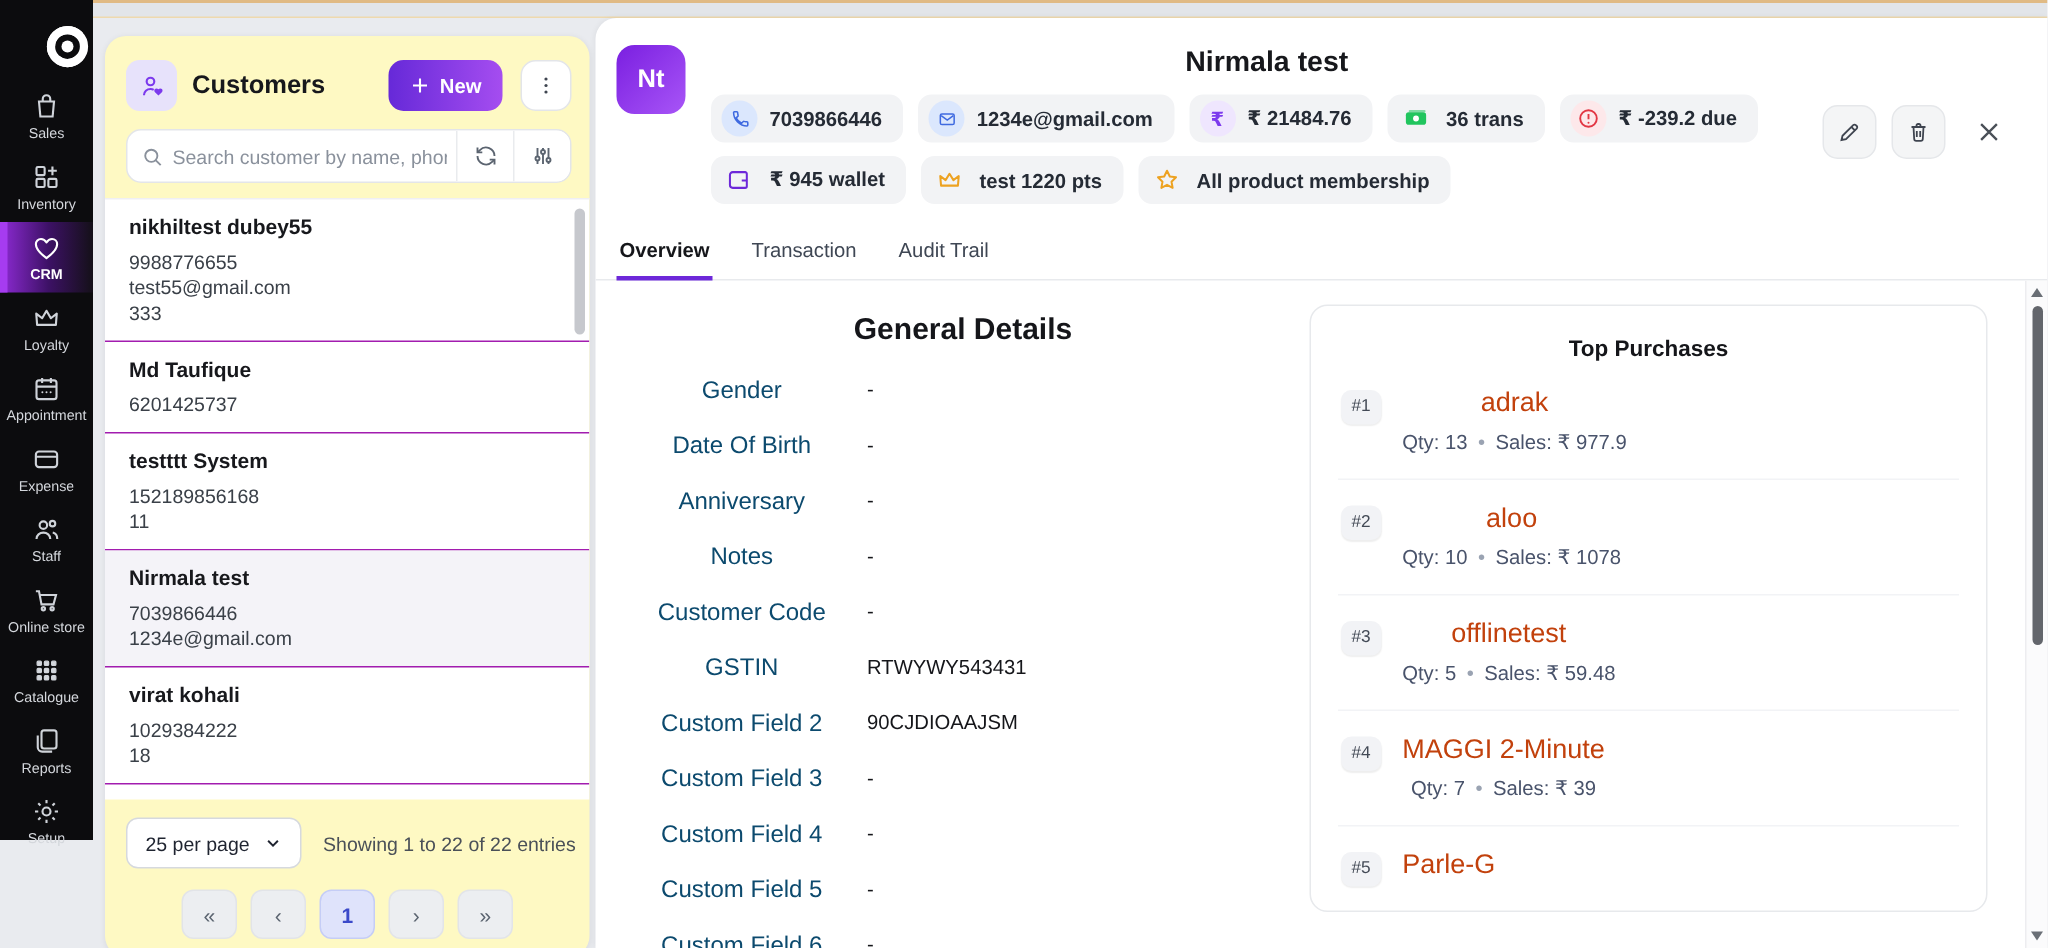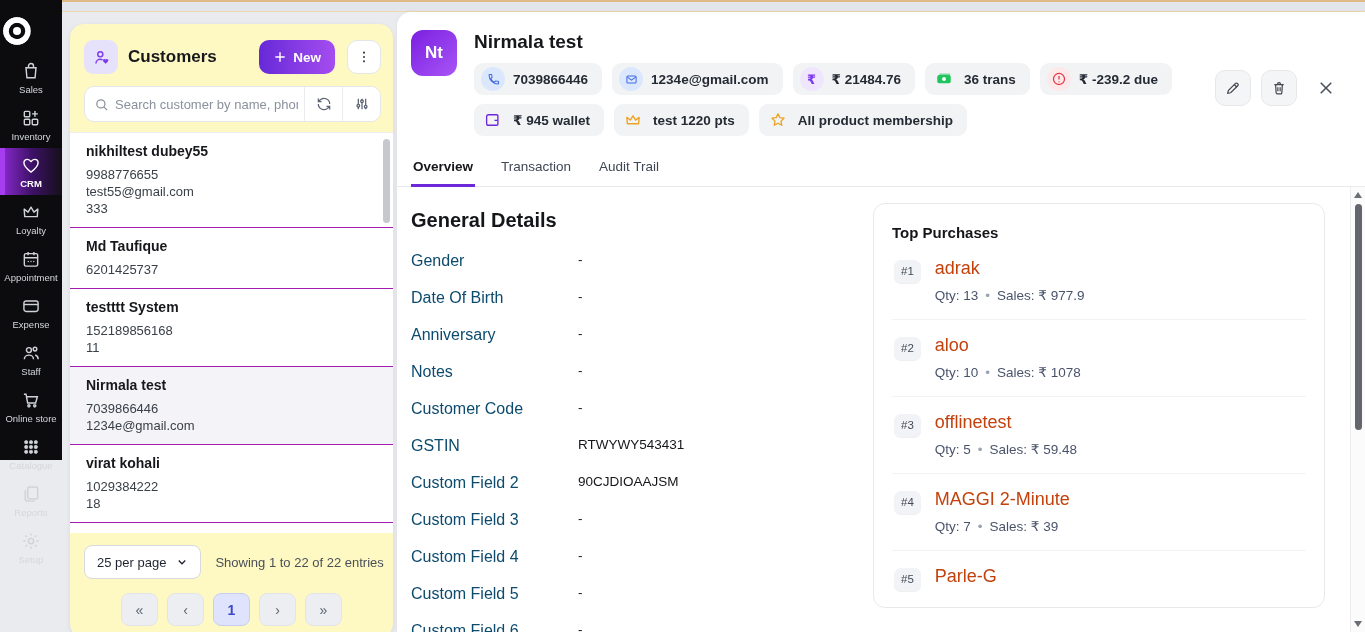--- a/index.html
+++ b/index.html
@@ -15,23 +15,23 @@
   
   .top-strip {
     position: absolute; left: 62px; top: 0; right: 0; height: 12px;
     background: #e2e5e9;
     border-top: 2px solid #e0ba84;
     border-bottom: 1px solid #eed9ae;
   }
 
   
   .sidebar {
-    position: absolute; left: 0; top: 0; width: 62px; height: 460px;
+    position: absolute; left: 0; top: 0; width: 62px; height: 560px;
     background: #0c0c0e; color: #d4d7dc;
-    display: flex; flex-direction: column; align-items: flex-start;
+    display: flex; flex-direction: column; align-items: flex-end;
     z-index: 5;
   }
   .logo { margin: 14px 0 6px; }
   .nav { width: 62px; display: flex; flex-direction: column; }
   .nav-item {
     position: relative; width: 62px; padding: 7px 0 6px;
     display: flex; flex-direction: column; align-items: center; gap: 3px;
     cursor: pointer;
   }
   .nav-item .nav-label {
@@ -121,20 +121,21 @@
     display: inline-flex; align-items: center; justify-content: center;
   }
   .page-btn.current { background: #dfe3fb; border-color: #c5cdf6; color: #3b49c9; font-weight: 700; }
 
   
   .main-panel {
     position: absolute; left: 397px; top: 12px; right: 0; bottom: 0;
     background: #fff; border-top-left-radius: 14px;
     display: flex; flex-direction: column; overflow: hidden;
     box-shadow: 0 0 4px rgba(20,20,40,.06);
+    text-align: center;
   }
   .detail-header { display: flex; padding: 18px 24px 0 14px; }
   .avatar {
     width: 46px; height: 46px; border-radius: 12px; flex: none;
     background: linear-gradient(135deg, #7a1fe0, #a855f7);
     color: #fff; font-size: 17px; font-weight: 700;
     display: flex; align-items: center; justify-content: center;
   }
   .hdr-main { flex: 1; margin-left: 17px; }
   .hdr-name { font-size: 19px; font-weight: 700; color: #17181c; line-height: 24px; }

